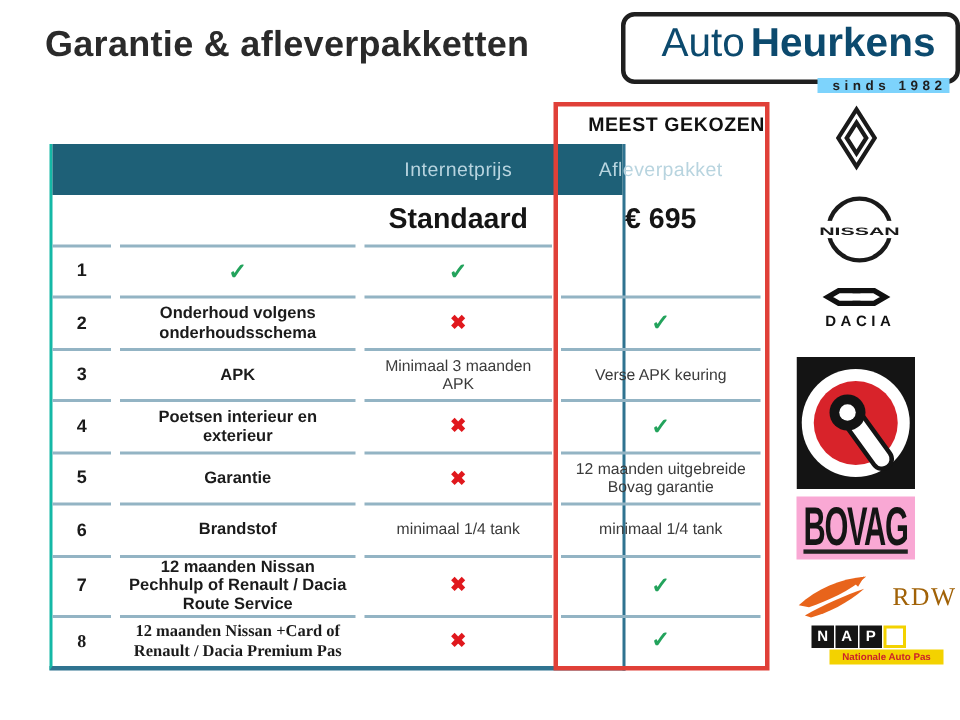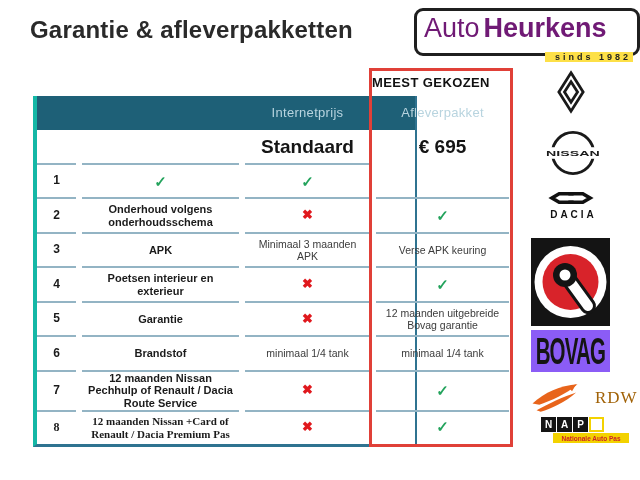--- a/index.html
+++ b/index.html
@@ -10,33 +10,33 @@
   
   .page-title{
     position:absolute;left:30px;top:16px;font-size:24px;font-weight:bold;
     color:#2a2a2a;letter-spacing:.2px;
   }
   .brand-logo{
     position:absolute;left:414px;top:8px;width:220px;height:42px;
     border:3px solid #1f1f1f;border-radius:9px;
   }
   .brand-logo .names{
-    position:absolute;left:7px;top:2px;font-size:27px;color:#701a75;white-space:nowrap;
+    position:absolute;left:24px;top:2px;font-size:27px;color:#0c4a6e;white-space:nowrap;
   }
   .brand-logo .n-light{font-weight:normal;}
   .brand-logo .n-bold{font-weight:bold;margin-left:4px;}
   .brand-logo .tagline{
-    position:absolute;right:4px;bottom:-9px;background:#fde047;
+    position:absolute;right:4px;bottom:-9px;background:#7dd3fc;
     font-size:9px;font-weight:bold;letter-spacing:3px;color:#1f1f1f;
     padding:0 2px 0 10px;white-space:nowrap;
   }
   
   .table{
     position:absolute;left:33px;top:96px;width:384px;height:351px;
-    border-left:4px solid #14b8a6;border-right:2px solid #2f7390;border-bottom:3px solid #2f7390;
+    border-left:2px solid #14b8a6;border-right:2px solid #2f7390;border-bottom:3px solid #2f7390;
     box-sizing:border-box;
   }
   .teal-bar{position:absolute;left:0;top:0;right:0;height:34px;background:#1e6077;}
   .grid{
     position:relative;display:grid;height:100%;
     grid-template-columns:39px 157px 125px 133px;column-gap:6px;
     grid-template-rows:34px 33px repeat(8,1fr);
   }
   .c{display:flex;align-items:center;justify-content:center;text-align:center;line-height:1.15;}
   .hlabel{font-size:13px;color:#b8d4df;letter-spacing:.3px;}
@@ -49,32 +49,32 @@
   .lbl{font-size:11px;font-weight:bold;color:#1b1b1b;padding:0 3px;}
   .cv{font-size:10.5px;color:#3b3b3b;padding:0 3px;}
   .cv.ck{font-size:15px;font-weight:bold;color:#23a35c;}
   .cv.cx{font-size:13px;font-weight:bold;color:#e0181d;}
   
   .hi-box{
     position:absolute;left:369px;top:68px;width:144px;height:379px;
     border:3px solid #e04038;box-sizing:border-box;z-index:5;pointer-events:none;
   }
   .hi-badge{
-    position:absolute;left:0;right:0;top:4px;text-align:left;
+    position:absolute;left:0;right:0;top:4px;text-align:right;
     font-size:13px;font-weight:bold;letter-spacing:.4px;color:#111;
   }
   
   .rail-item{position:absolute;}
   .dacia-word{
     position:absolute;left:543px;top:209px;width:58px;text-align:center;
     font-size:10px;font-weight:bold;letter-spacing:3px;color:#111;padding-left:3px;box-sizing:border-box;
   }
   .bovag{position:absolute;left:531px;top:238px;width:79px;}
   .bovag .yellow{
-    height:42px;background:#8b5cf6;display:flex;align-items:center;justify-content:center;overflow:hidden;
+    height:42px;background:#f9a8d4;display:flex;align-items:center;justify-content:center;overflow:hidden;text-decoration:underline;
   }
   .bovag .yellow span{
     font-size:25px;font-weight:bold;color:#151515;letter-spacing:-1px;
     transform:scale(.82,1.45);display:inline-block;
   }
   .rdw{position:absolute;left:531px;top:383px;display:flex;align-items:center;}
   .rdw .word{font-family:"Liberation Serif",serif;font-size:17px;color:#a16207;letter-spacing:1px;margin-left:16px;}
   .nap{position:absolute;left:541px;top:417px;}
   .nap .squares{display:flex;gap:1px;}
   .nap .sq{width:15px;height:15px;background:#141414;color:#fff;font-size:10px;font-weight:bold;

